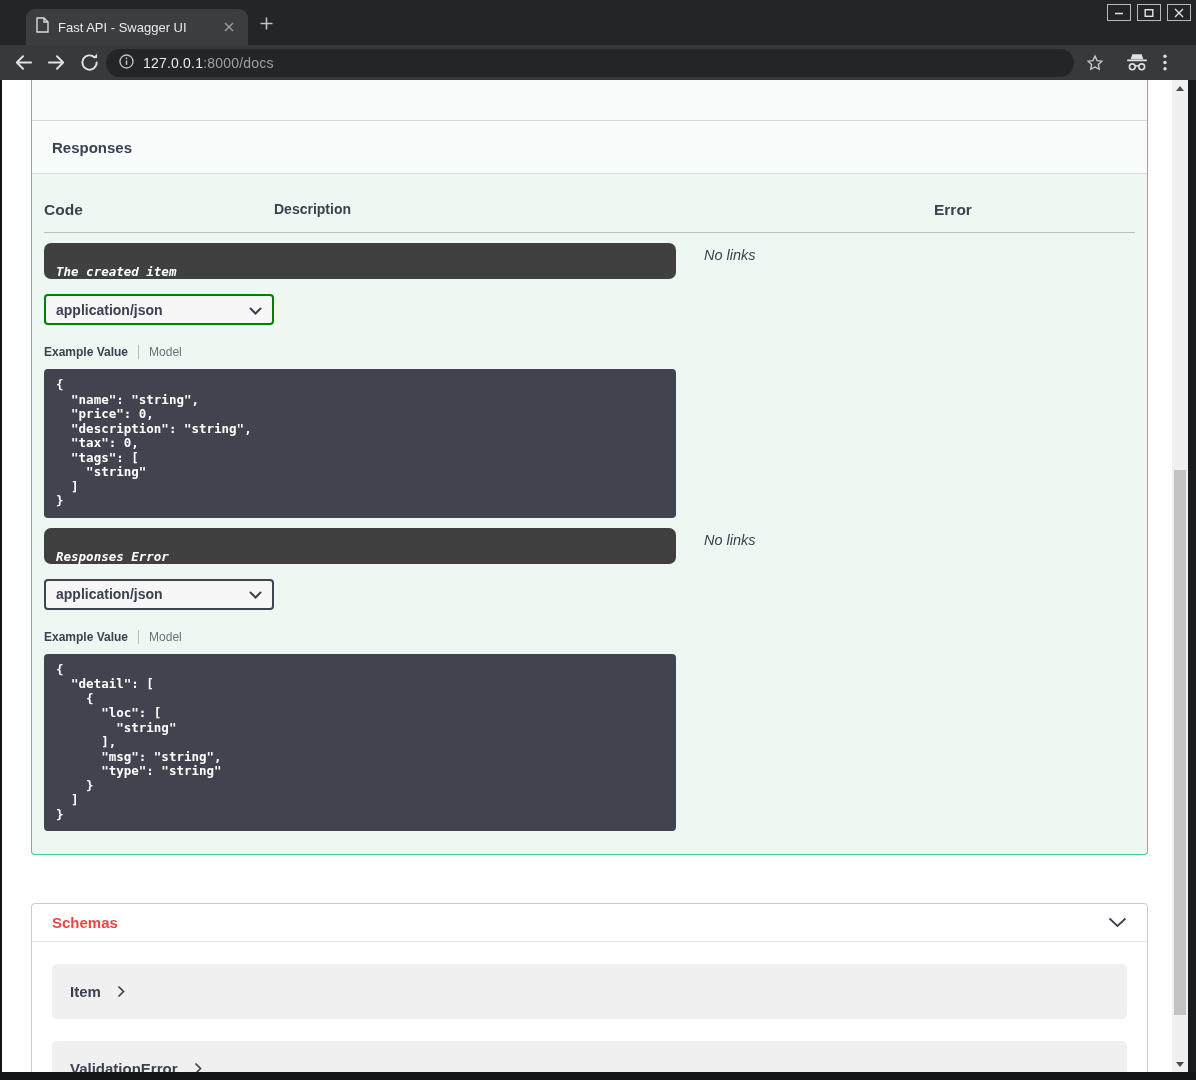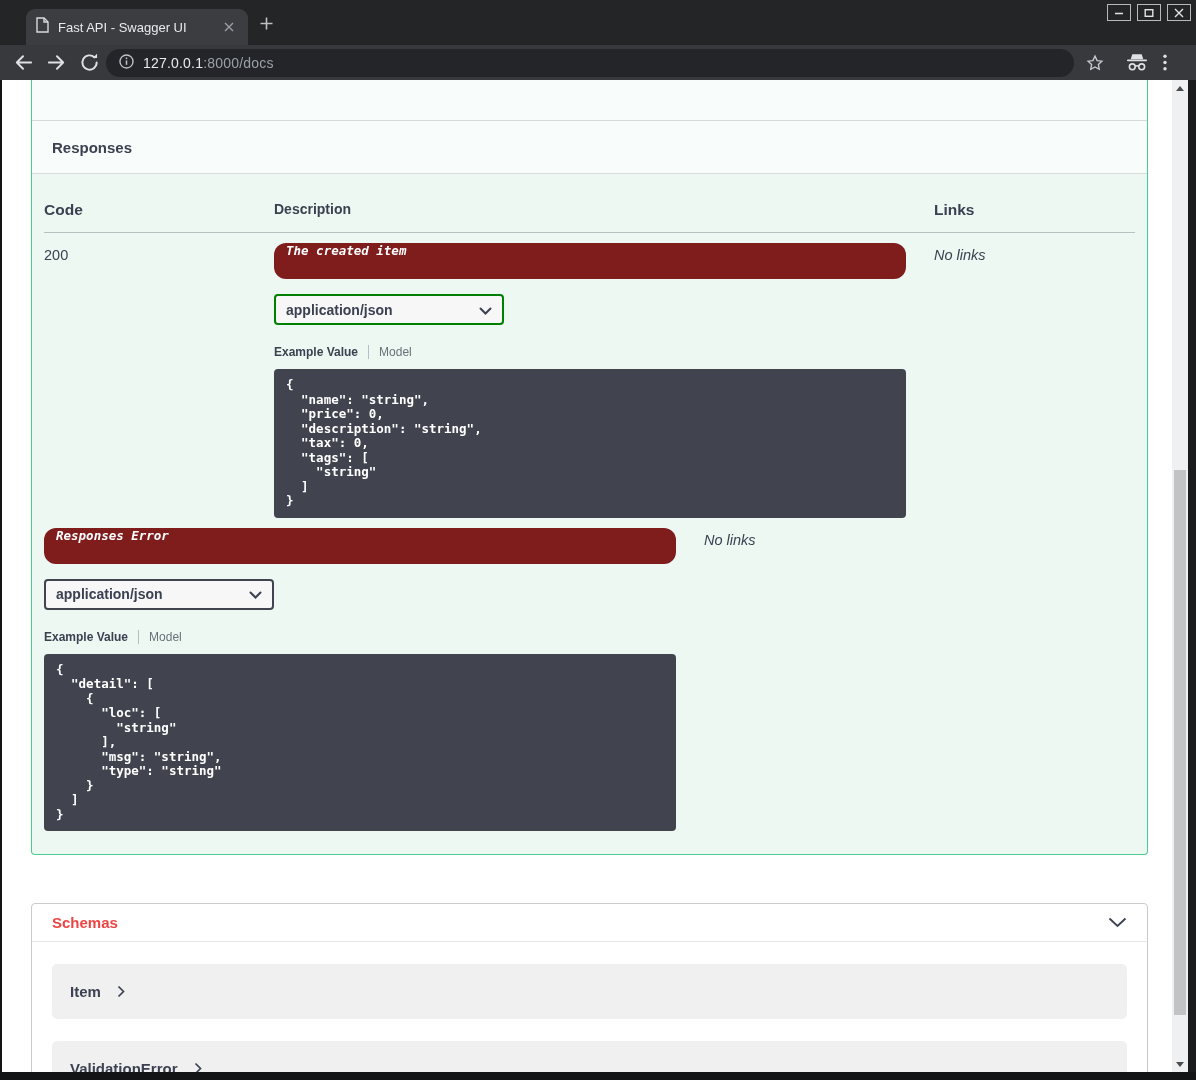--- a/index.html
+++ b/index.html
@@ -58,22 +58,22 @@
   .col-desc  { width:660px; }
   .col-links { flex:1; }
   .th-code, .th-links { font-size:15.5px; }
   .th-desc { font-size:14px; }
 
   .trow { display:flex; padding-top:10px; }
   .td-code { width:230px; font-size:14.5px; color:#3b4151; padding-top:4px; }
   .td-desc { width:660px; }
   .td-links { flex:1; font-size:14.5px; font-style:italic; color:#3b4151; padding-top:4px; }
 
-  .desc-box { width:632px; height:36px; background:#7f1d1d; border-radius:12px;
-              display:flex; align-items:flex-start; padding:0 12px; }
+  .desc-box { width:632px; height:36px; background:#404040; border-radius:7px;
+              display:flex; align-items:flex-end; padding:0 12px; }
   .desc-box span { color:#fff; font-family:"DejaVu Sans Mono",monospace; font-size:12.5px;
                    font-weight:bold; font-style:italic; }
 
   .media-select { margin-top:15px; width:230px; height:31px; background:#f7f7f7; border-radius:4px;
                   display:flex; align-items:center; justify-content:space-between; padding:0 10px; cursor:default; }
   .media-select.green { border:2px solid #008000; }
   .media-select.dark  { border:2px solid #41444e; }
   .media-select .lbl { font-size:14px; font-weight:bold; color:#3b4151; }
 
   .accept-note { margin-top:3px; font-size:12px; color:#008000; }
@@ -197,25 +197,24 @@
   <div class="opblock">
     <div class="op-strip"></div>
     <div class="op-resp-header">
       <h4>Responses</h4>
     </div>
 
     <div class="resp-table">
       <div class="thead">
         <div class="th th-code col-code">Code</div>
         <div class="th th-desc col-desc">Description</div>
-        <div class="th th-links col-links">Links</div>
+        <div class="th th-links col-links">Error</div>
       </div>
 
       <div class="trow">
-        <div class="td-code">200</div>
         <div class="td-desc">
           <div class="desc-box">
             <span>The created item</span>
           </div>
           <div class="media-select green">
             <span class="lbl">application/json</span>
             <span>
               <svg width="13" height="8" viewBox="0 0 13 8">
                   <path d="M1.5 1.5 L6.5 6.5 L11.5 1.5" stroke="#3b4151" stroke-width="2" fill="none" stroke-linecap="round"></path>
                 </svg>

